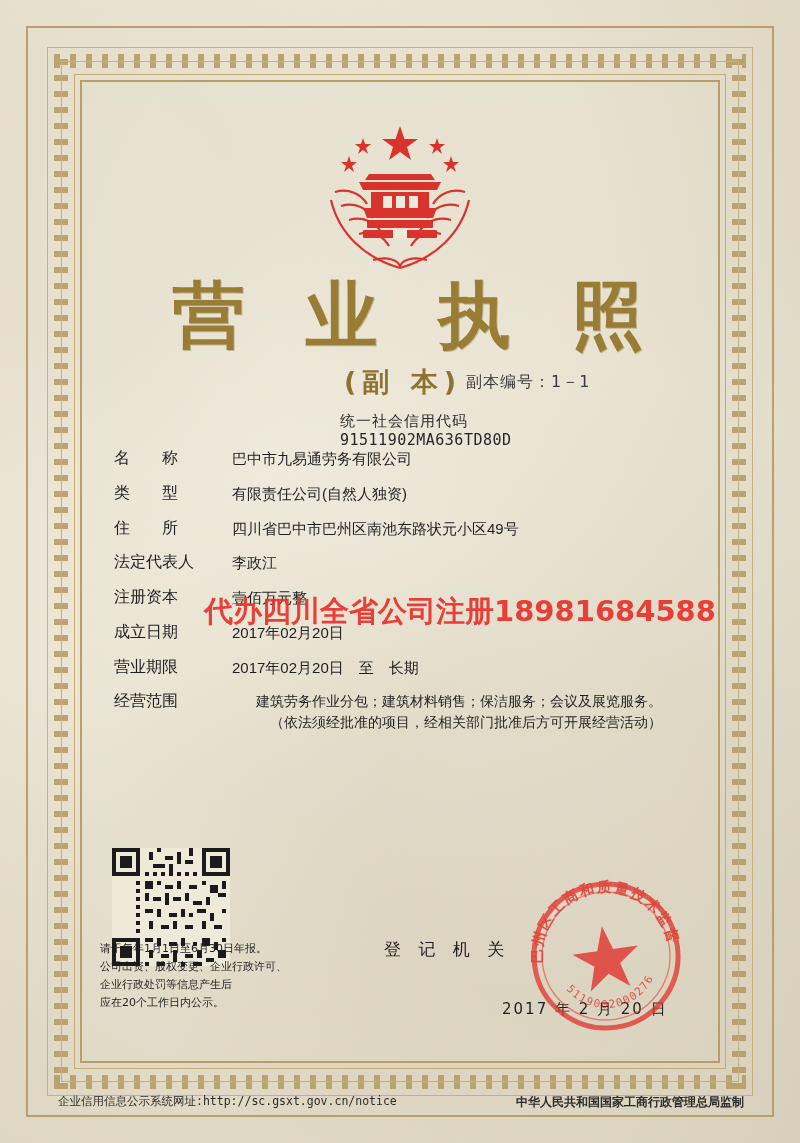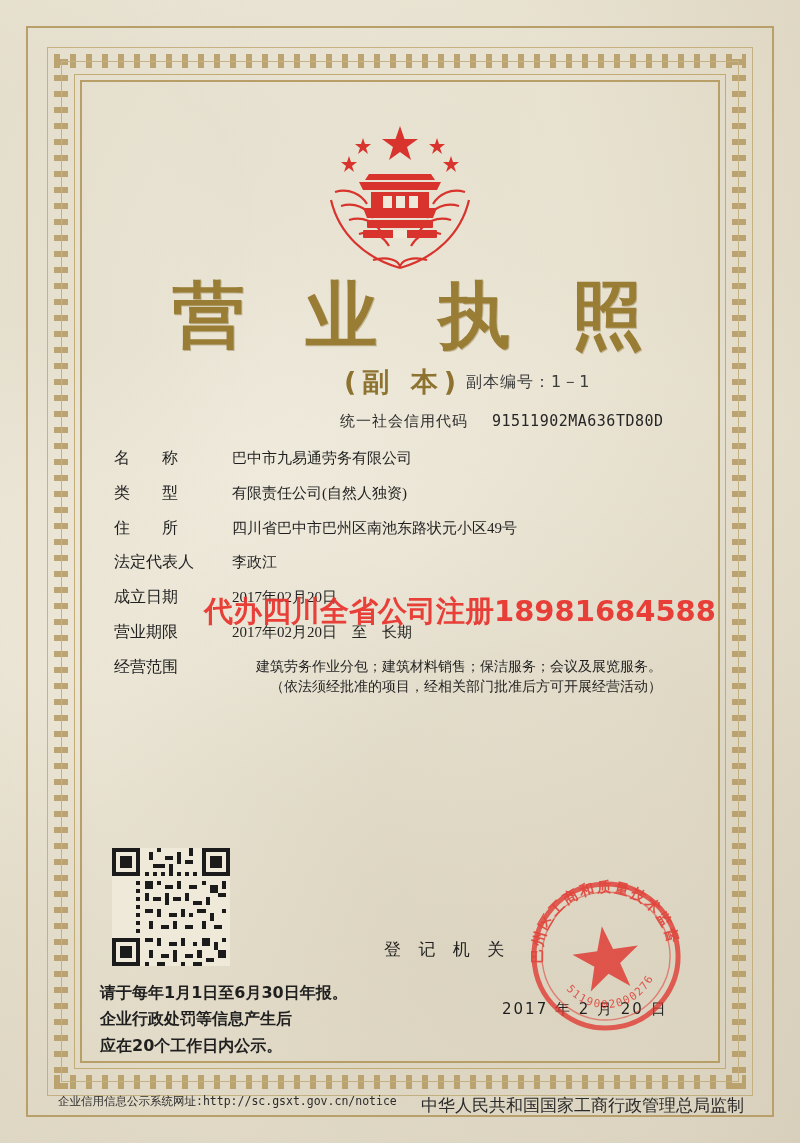--- a/index.html
+++ b/index.html
@@ -123,20 +123,21 @@
   }
 
   
   .credit-row {
     position: absolute;
     top: 412px;
     left: 110px;
     right: 100px;
     display: flex;
     align-items: baseline;
+    flex-direction: column;
   }
   .credit-label {
     font-family: "DejaVu Sans", sans-serif;
     font-size: 15px;
     color: #2e2e2e;
     letter-spacing: 1px;
     margin-left: 230px;
   }
   .credit-value {
     font-family: "DejaVu Sans Mono", monospace;
@@ -162,21 +163,21 @@
     width: 118px;
     flex: 0 0 118px;
     font-family: Liberation Serif, serif;
     font-size: 16px;
     color: #1f1f1f;
     display: flex;
     justify-content: space-between;
     letter-spacing: 0;
   }
   .row-value {
-    font-family: Liberation Serif, serif;
+    font-family: Liberation Sans, sans-serif;
     font-size: 15px;
     color: #1f1f1f;
     line-height: 1.45;
     max-width: 430px;
   }
   .row-value.small { font-size: 14px; text-align: right; }
 
   
   .watermark {
     position: absolute;
@@ -198,27 +199,26 @@
     left: 112px;
     top: 848px;
     width: 118px;
     height: 118px;
   }
 
   
   .notice {
     position: absolute;
     left: 100px;
-    top: 980px;
+    top: 940px;
     width: 250px;
     font-family: "DejaVu Sans", sans-serif;
-    font-size: 16px;
+    font-size: 11px;
     color: #1f1f1f;
     line-height: 1.65;
-    font-weight: bold;
   }
 
   
   .authority {
     position: absolute;
     left: 384px;
     top: 938px;
     font-family: "DejaVu Sans", sans-serif;
     font-size: 17px;
     color: #1f1f1f;
@@ -252,22 +252,23 @@
     top: 1094px;
     font-family: "DejaVu Sans Mono", monospace;
     font-size: 11.5px;
     color: #2b2b2b;
   }
   .footer-right {
     position: absolute;
     right: 56px;
     top: 1094px;
     font-family: "DejaVu Sans", sans-serif;
-    font-size: 17px;
+    font-size: 12px;
     color: #2b2b2b;
+    font-weight: bold;
   }
 </style>
 </head>
 <body>
 
 <div class="page">
   <div class="paper-noise"></div>
 
   <div class="border-outer"></div>
   <div class="border-key"></div>
@@ -335,20 +336,24 @@
       <span class="row-label">类　　型</span>
       <span class="row-value">有限责任公司(自然人独资)</span>
     </div>
     <div class="row">
       <span class="row-label">住　　所</span>
       <span class="row-value">四川省巴中市巴州区南池东路状元小区49号</span>
     </div>
     <div class="row">
       <span class="row-label">法定代表人</span>
       <span class="row-value">李政江</span>
+    </div>
+    <div class="row">
+      <span class="row-label">注册资本</span>
+      <span class="row-value">壹佰万元整</span>
     </div>
     <div class="row">
       <span class="row-label">成立日期</span>
       <span class="row-value">2017年02月20日</span>
     </div>
     <div class="row">
       <span class="row-label">营业期限</span>
       <span class="row-value">2017年02月20日　至　长期</span>
     </div>
     <div class="row">
@@ -453,20 +458,21 @@
         <rect x="8" y="28" width="1" height="1"></rect>
           <rect x="11" y="28" width="2" height="1"></rect>
         <rect x="17" y="28" width="1" height="1"></rect>
           <rect x="20" y="28" width="2" height="1"></rect>
       </g>
     </svg>
   </div>
 
   <div class="notice">
     <div>请于每年1月1日至6月30日年报。</div>
+    <div>公司出资、股权变更、企业行政许可、</div>
     <div>企业行政处罚等信息产生后</div>
     <div>应在20个工作日内公示。</div>
   </div>
 
   <div class="authority">登 记 机 关</div>
   <div class="issue-date">2017 年 2 月 20 日</div>
 
   <div class="seal">
     <svg viewBox="0 0 168 168" width="168" height="168">
       <defs>

